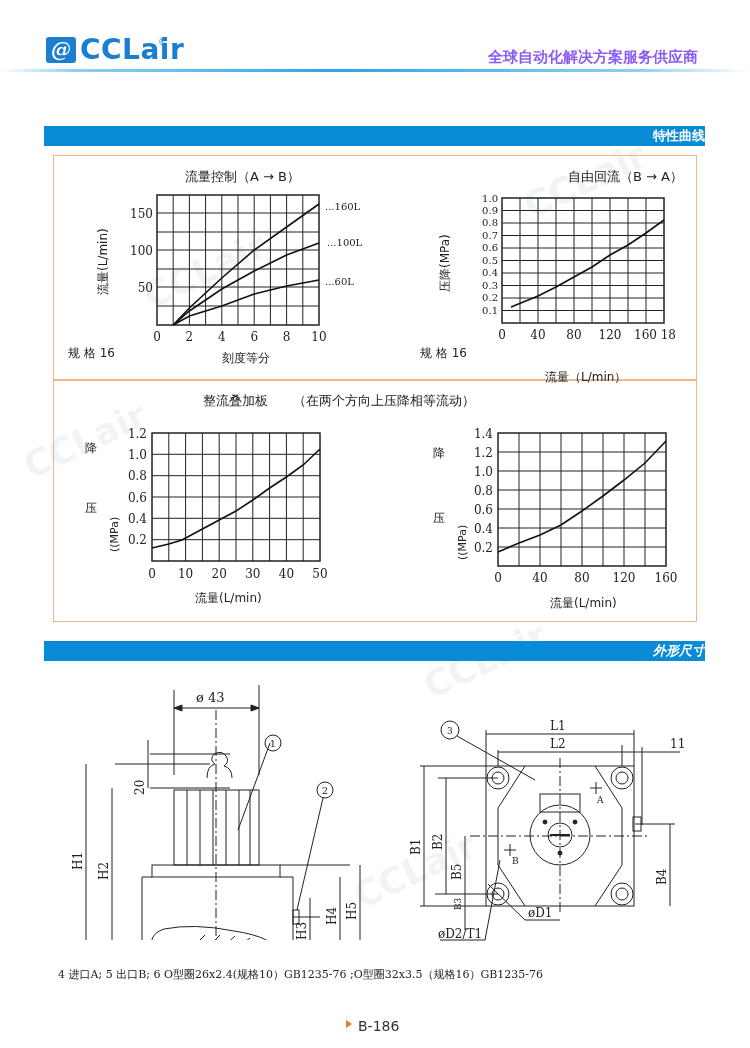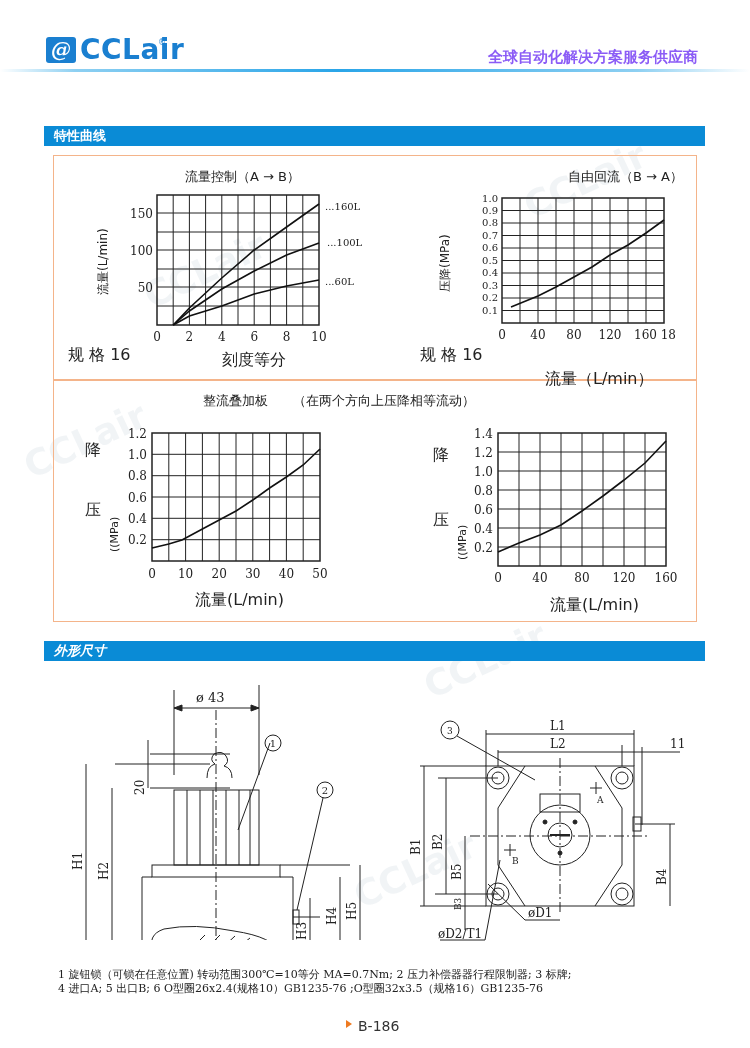--- a/index.html
+++ b/index.html
@@ -3,24 +3,24 @@
 <meta charset="utf-8">
 <style>
   html, body { margin:0; padding:0; background:#fff; }
   body { width:750px; height:1048px; position:relative; overflow:hidden; font-family:"DejaVu Sans", sans-serif; color:#222; }
   .abs { position:absolute; }
   .logo-box { left:46px; top:37px; width:30px; height:26px; background:#1a7fd0; border-radius:3px; color:#fff; font-style:italic; font-weight:bold; font-size:20px; line-height:26px; text-align:center; font-family:"DejaVu Serif", serif; }
   .logo-text { left:80px; top:33px; font-size:28px; font-weight:bold; color:#1a7fd0; letter-spacing:0.5px; font-family:"DejaVu Sans", sans-serif; }
   .logo-reg { left:158px; top:38px; font-size:8px; color:#1a7fd0; }
   .tagline { right:52px; top:48px; font-size:15px; font-weight:bold; color:#8b5cf6; }
   .hr-line { left:0; top:69px; width:750px; height:3px; background:linear-gradient(to right, rgba(120,200,240,0) 0%, #8ed0f2 10%, #2aa5e8 45%, #8ed0f2 85%, rgba(120,200,240,0) 100%); }
-  .sec-bar { left:44px; width:661px; height:20px; background:#0a8bd6; color:#fff; font-size:13px; font-weight:bold; line-height:20px; padding-left:10px; box-sizing:border-box; }
+  .sec-bar { left:44px; width:661px; height:20px; background:#0a8bd6; color:#fff; font-size:13px; font-weight:bold; line-height:20px; padding-left:10px; box-sizing:border-box;text-align:right; }
   .chart-box { left:53px; top:155px; width:644px; height:467px; border:1.5px solid #f4b48a; box-sizing:border-box; }
   .chart-divider { left:53px; top:379px; width:644px; height:1.5px; background:#f4b48a; }
-  .chart-label { font-size:16px; color:#222; white-space:nowrap; }
+  .chart-label { font-size:12px; color:#222; white-space:nowrap; }
   .serif { font-family:Liberation Mono, monospace; }
   .caption { left:58px; top:968px; font-size:11px; line-height:14px; color:#222; font-family:"DejaVu Serif", serif; white-space:nowrap; }
   .footer { left:358px; top:1018px; font-size:14px; color:#333; }
   .footer-tri { left:346px; top:1020px; width:0; height:0; border-left:6px solid #ee7a20; border-top:4px solid transparent; border-bottom:4px solid transparent; }
   .watermark { color:rgba(200,210,220,0.25); font-size:36px; font-weight:bold; transform:rotate(-25deg); pointer-events:none; }
   svg text { font-family:"DejaVu Serif", serif; }
 </style>
 </head>
 <body>
 
@@ -365,18 +365,17 @@
     <text x="48" y="248">øD2/T1</text>
   </g>
   <g font-size="9" fill="#222">
     <text x="207" y="113">A</text>
     <text x="122" y="174">B</text>
     <text x="57" y="44">3</text>
   </g>
 </svg>
 
 <div class="abs caption">
-  <div>1 旋钮锁（可锁在任意位置) 转动范围300℃=10等分 MA=0.7Nm; 2 压力补偿器器行程限制器; 3 标牌;</div>
   <div>4 进口A; 5 出口B; 6 O型圈26x2.4(规格10）GB1235-76 ;O型圈32x3.5（规格16）GB1235-76</div>
 </div>
 
 <div class="abs footer-tri"></div>
 <div class="abs footer">B-186</div>
 
 </body></html>

